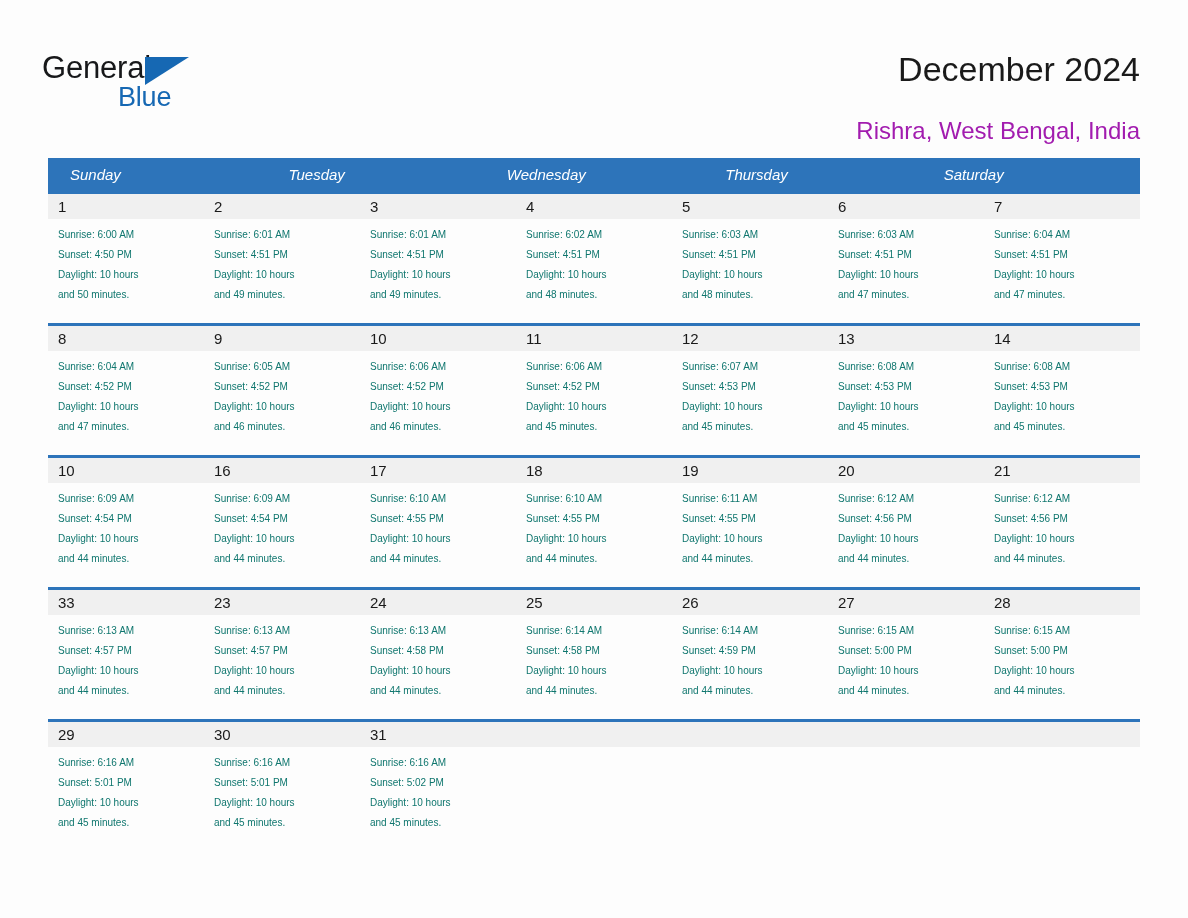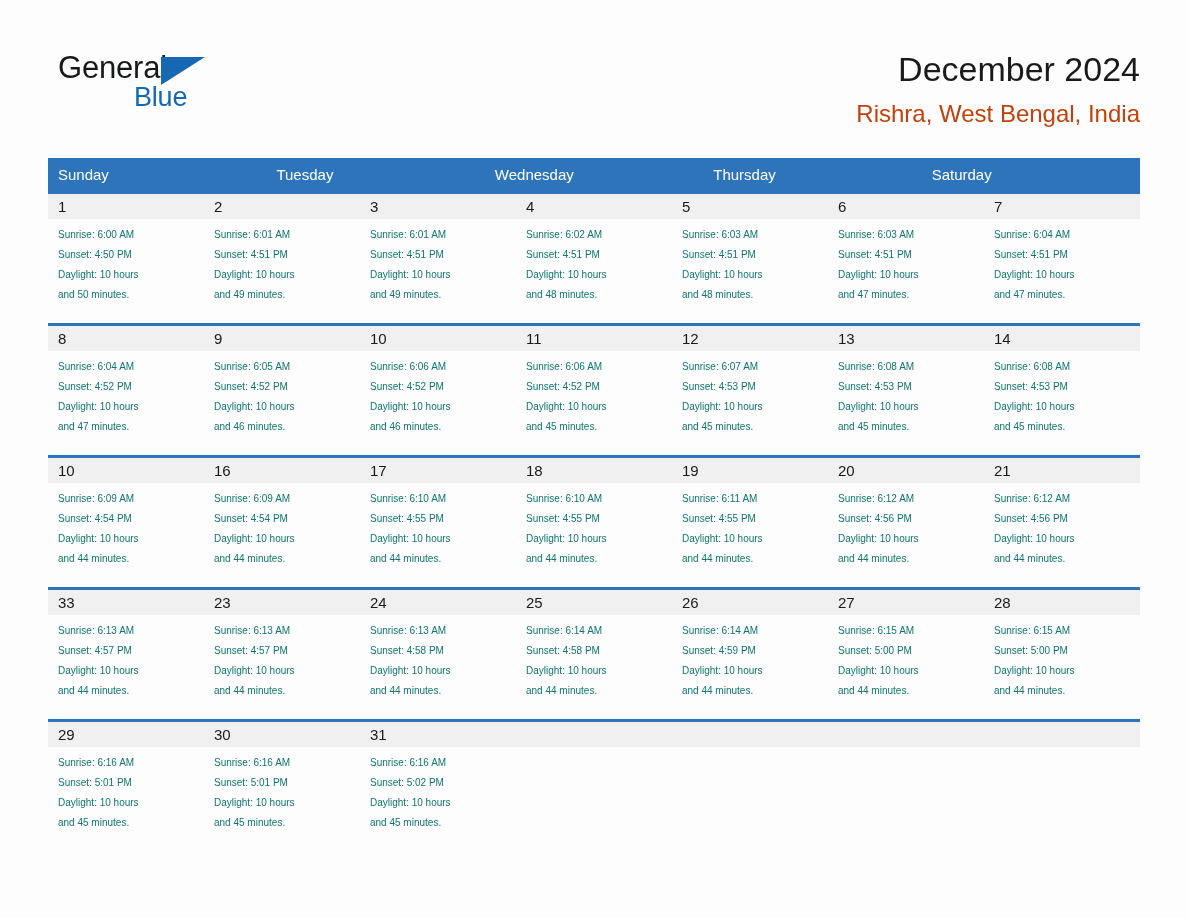--- a/index.html
+++ b/index.html
@@ -20,21 +20,21 @@
     width: 1188px;
     height: 918px;
     box-sizing: border-box;
     padding: 0;
   }
 
   
   .header {
     position: absolute;
     top: 44px;
-    left: 48px;
+    left: 32px;
     right: 48px;
     height: 100px;
   }
   .brand {
     position: absolute;
     left: 10px;
     top: 6px;
     width: 230px;
     height: 76px;
   }
@@ -75,23 +75,23 @@
   .cal-title {
     font-size: 34px;
     font-weight: normal;
     color: #1a1a1a;
     line-height: 50px;
     white-space: nowrap;
   }
   .cal-subtitle {
     font-size: 24px;
     font-weight: normal;
-    color: #c2410c;
+    color: #a21caf;
     line-height: 32px;
-    margin-top: 4px;
+    margin-top: 21px;
     white-space: nowrap;
     text-align: right;
   }
 
   
   .calendar {
     position: absolute;
     left: 48px;
     top: 158px;
     width: 1092px;
@@ -99,23 +99,24 @@
   .weekdays {
     display: flex;
     background: #2d74ba;
     height: 33px;
   }
   .weekday {
     flex: 1 1 0;
     color: #ffffff;
     font-size: 15px;
     line-height: 33px;
-    padding-left: 10px;
+    padding-left: 22px;
     box-sizing: border-box;
     white-space: nowrap;
+    font-style: italic;
   }
   .week {
     display: flex;
     border-top: 3px solid #2d74ba;
     height: 132px;
     box-sizing: border-box;
   }
   .week:first-of-type {
     border-top: none;
   }

